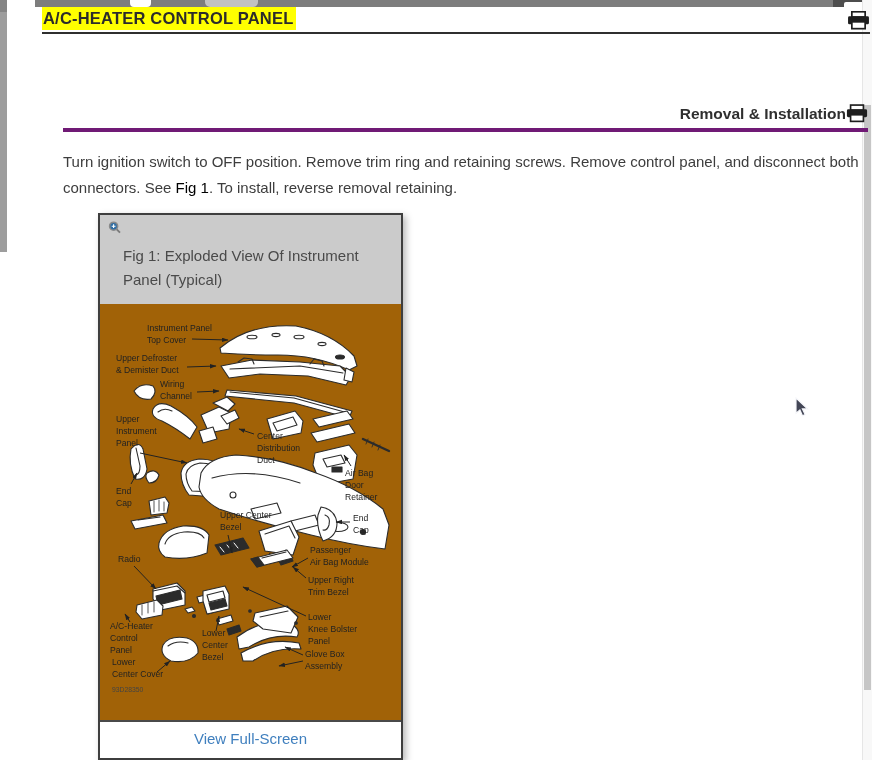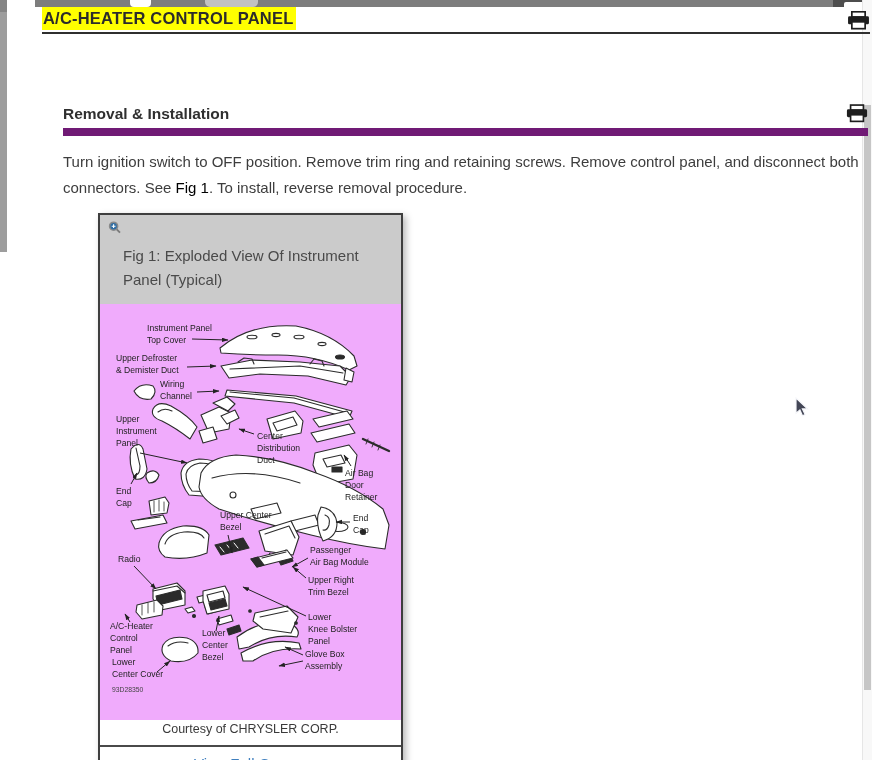--- a/index.html
+++ b/index.html
@@ -17,34 +17,34 @@
 
   
   .scrollbar{position:absolute;right:0;top:0;width:10px;height:760px;background:#f8f8f8;border-left:1px solid #e6e6e6;box-sizing:border-box;}
   .scroll-thumb{position:absolute;left:1px;width:7px;top:105px;height:585px;background:#c6c6c6;}
 
   
   .h1row{position:absolute;left:42px;top:7px;width:828px;display:flex;justify-content:space-between;align-items:flex-end;border-bottom:2px solid #2f2f2f;padding-bottom:2px;}
   .h1row .title{font-size:16.5px;font-weight:bold;color:#2b2b2b;background:#ffff00;padding:2px 3px 2px 1px;letter-spacing:0.2px;}
 
   
-  .h2row{position:absolute;left:63px;top:104px;width:805px;display:flex;justify-content:space-between;align-items:flex-end;border-bottom:8px solid #701a75;padding-bottom:5px;}
+  .h2row{position:absolute;left:63px;top:104px;width:805px;display:flex;justify-content:flex-end;align-items:flex-end;border-bottom:4px solid #701a75;padding-bottom:5px;}
   .h2row .heading{font-size:15.5px;font-weight:bold;color:#2f2f2f;}
 
   .printer{display:block;}
 
   
   .para{position:absolute;left:63px;top:149px;width:807px;font-size:15px;line-height:26px;color:#3d3d3d;}
   .para a{color:#000000;text-decoration:none;cursor:pointer;}
 
   
   .figure{position:absolute;left:98px;top:213px;width:305px;box-sizing:border-box;border:2px solid #3e3e3e;background:#ffffff;box-shadow:3px 3px 7px rgba(0,0,0,0.28);}
   .fig-header{background:#cbcbcb;padding:6px 31px 12px 8px;}
   .fig-title{display:block;margin:5px 0 0 15px;font-size:15px;line-height:24px;color:#4a4a4a;}
-  .fig-imgarea{background:#f0abfc;padding:2px 8px 0 0;cursor:zoom-in;}
+  .fig-imgarea{background:#a16207;padding:2px 8px 0 0;cursor:zoom-in;}
   .fig-courtesy{text-align:center;font-size:12.5px;color:#3a3a3a;padding:2px 0 9px 0;background:#ffffff;}
   .fig-linkrow{border-top:2px solid #4a4a4a;text-align:center;padding:8px 0 10px 0;background:#ffffff;}
   .fig-linkrow a{color:#3f7fbe;font-size:15px;text-decoration:none;cursor:pointer;}
 
   
   .dlabel{font-family:"Liberation Sans",sans-serif;font-size:8.6px;fill:#222222;}
   .dleader{stroke:#222222;stroke-width:1;}
   .did{font-family:"Liberation Sans",sans-serif;font-size:6.8px;fill:#444444;}
 
   .cursor{position:absolute;left:795px;top:397px;pointer-events:none;}
@@ -83,21 +83,21 @@
     <span class="heading">Removal &amp; Installation</span>
     <span>
       <svg class="printer" width="22" height="19" viewBox="0 0 24 20">
         <rect x="5" y="0.8" width="14" height="5.6" fill="#ffffff" stroke="#1e1e1e" stroke-width="1.8"></rect>
         <rect x="1" y="5.4" width="22" height="8.6" rx="1.5" fill="#1e1e1e"></rect>
         <rect x="5" y="11.4" width="14" height="7.2" fill="#ffffff" stroke="#1e1e1e" stroke-width="1.8"></rect>
       </svg>
     </span>
   </div>
 
-  <div class="para"><span>Turn ignition switch to OFF position. Remove trim ring and retaining screws. Remove control panel, and disconnect both connectors. See </span><a>Fig 1</a><span>. To install, reverse removal procedure.</span></div>
+  <div class="para"><span>Turn ignition switch to OFF position. Remove trim ring and retaining screws. Remove control panel, and disconnect both connectors. See </span><a>Fig 1</a><span>. To install, reverse removal retaining.</span></div>
 
   <div class="figure">
     <div class="fig-header">
       <svg width="14" height="14" viewBox="0 0 14 14">
         <circle cx="5.6" cy="5.2" r="4" fill="#2e6da4" stroke="#8a8a8a" stroke-width="1.6"></circle>
         <path d="M5.6,3.3 v3.8 M3.7,5.2 h3.8" stroke="#ffffff" stroke-width="1.1" fill="none"></path>
         <line x1="8.7" y1="8.3" x2="12" y2="11.6" stroke="#7a7a7a" stroke-width="1.8"></line>
       </svg>
       <span class="fig-title">Fig 1: Exploded View Of Instrument Panel (Typical)</span>
     </div>
@@ -245,21 +245,20 @@
             <text x="12" y="359" class="dlabel"><tspan x="12" dy="0">Lower</tspan><tspan x="12" dy="12">Center Cover</tspan></text>
             <line x1="57" y1="366" x2="70" y2="355" class="dleader" marker-end="url(#arrh)"></line>
             <text x="205" y="351" class="dlabel"><tspan x="205" dy="0">Glove Box</tspan><tspan x="205" dy="12">Assembly</tspan></text>
             <line x1="203" y1="349" x2="185" y2="341" class="dleader" marker-end="url(#arrh)"></line>
             <line x1="203" y1="355" x2="179" y2="360" class="dleader" marker-end="url(#arrh)"></line>
           </g>
         <text class="did" x="12" y="386">93D28350</text>
       </svg>
     </div>
 
-    <div class="fig-courtesy">Courtesy of CHRYSLER CORP.</div>
 
     <div class="fig-linkrow">
       <a>View Full-Screen</a>
     </div>
   </div>
 
   <svg class="cursor" width="20" height="22" viewBox="0 0 20 22">
     <polygon points="1,1 1,16.2 4.9,12.9 7.5,18.8 10.1,17.6 7.4,11.9 12.5,11.9" fill="#434656" stroke="#f5f6fa" stroke-width="1.2"></polygon>
   </svg>
 

